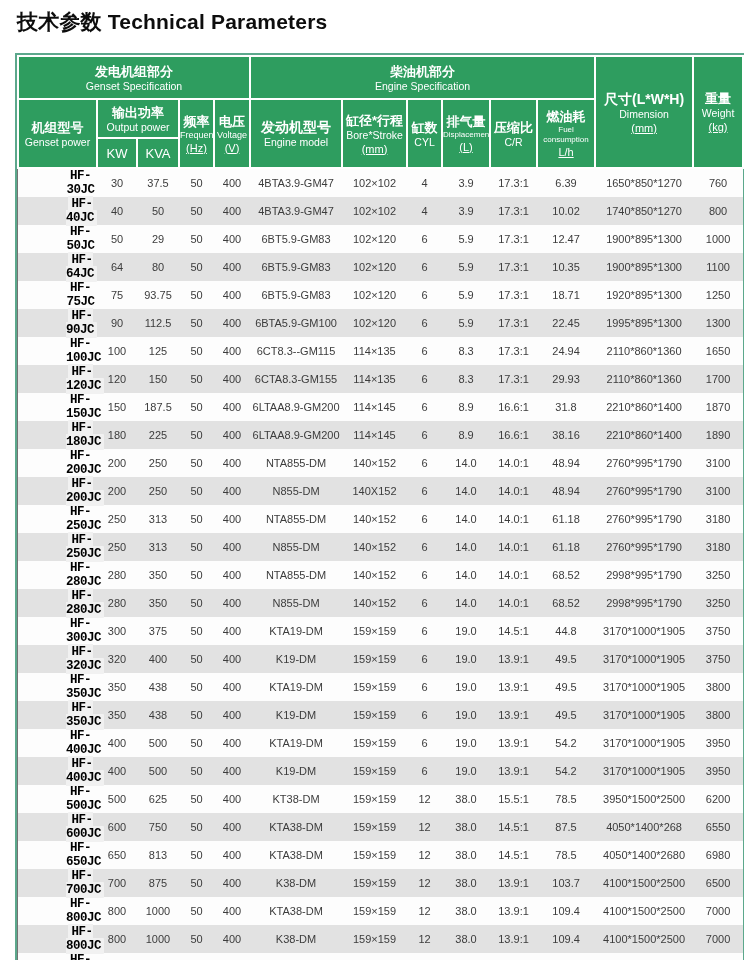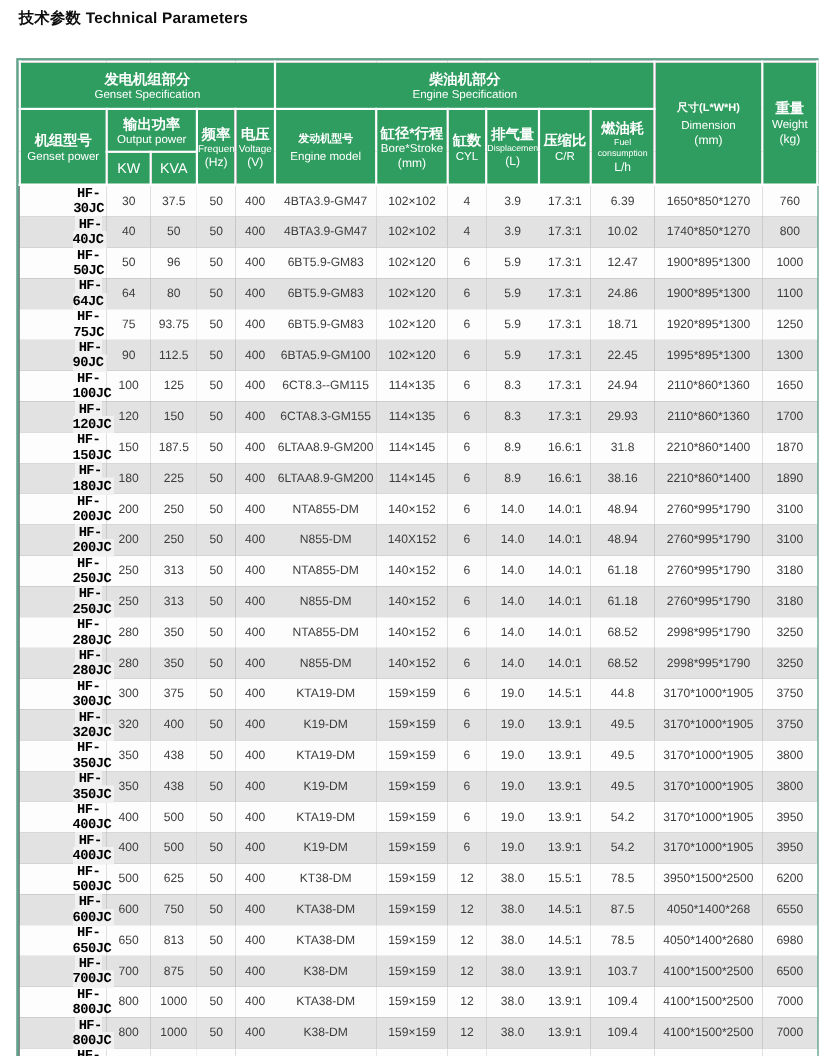--- a/index.html
+++ b/index.html
@@ -9,21 +9,21 @@
     --text:#3c3c3c;
   }
   *{box-sizing:border-box;}
   html,body{margin:0;padding:0;}
   body{
     width:751px;height:960px;background:#fff;position:relative;
     font-family:"Liberation Sans", sans-serif;
   }
   .page-title{
     position:absolute;left:17px;top:8px;
-    font-size:14px;font-weight:bold;color:#0d0d0d;
+    font-size:21px;font-weight:bold;color:#0d0d0d;
     letter-spacing:0.2px;
   }
   .table-wrap{
     position:absolute;left:15px;top:53px;width:729px;
     border:2px solid var(--border);
     background:#737373;
   }
   table{
     border-collapse:collapse;table-layout:fixed;width:725px;
   }
@@ -34,25 +34,25 @@
   col.c-weight{width:50px;}
   thead th{
     background:var(--green);color:#fff;font-weight:normal;
     border:2px solid #fff;padding:0;vertical-align:middle;text-align:center;
     overflow:hidden;
   }
   thead tr.h-group{height:43px;}
   thead tr.h-cols{height:39px;}
   thead tr.h-sub{height:30px;}
   .cn{display:block;font-weight:bold;font-size:13px;line-height:17px;}
-  .cn-lg{display:block;font-weight:bold;font-size:10px;line-height:18px;}
+  .cn-lg{display:block;font-weight:bold;font-size:14px;line-height:18px;}
   .en{display:block;font-size:10.5px;line-height:13px;}
   .en-sm{display:block;font-size:9px;line-height:11px;}
   .en-xs{display:block;font-size:8px;line-height:10px;}
-  .unit{display:block;font-size:11px;line-height:14px;}
+  .unit{display:block;font-size:11px;line-height:14px;text-decoration:underline;}
   .sub-label{font-weight:normal;font-size:13px;}
   tbody td{
     height:26.4px;padding:0 2px;text-align:center;vertical-align:middle;
     font-size:11px;color:var(--text);background:#fdfdfd;
   }
   tbody tr:nth-child(even) td{background:var(--stripe);}
   tbody td.model{
     font-family:"Liberation Mono", monospace;font-weight:bold;
     font-size:12.5px;color:#000;letter-spacing:-0.5px;padding-left:48px;
   }
@@ -182,21 +182,21 @@
           <td>4</td>
           <td>3.9</td>
           <td>17.3:1</td>
           <td>10.02</td>
           <td>1740*850*1270</td>
           <td>800</td>
         </tr>
         <tr>
           <td class="model"><span class="model-badge">HF-50JC</span></td>
           <td>50</td>
-          <td>96</td>
+          <td>29</td>
           <td>50</td>
           <td>400</td>
           <td>6BT5.9-GM83</td>
           <td>102×120</td>
           <td>6</td>
           <td>5.9</td>
           <td>17.3:1</td>
           <td>12.47</td>
           <td>1900*895*1300</td>
           <td>1000</td>
@@ -205,21 +205,21 @@
           <td class="model"><span class="model-badge">HF-64JC</span></td>
           <td>64</td>
           <td>80</td>
           <td>50</td>
           <td>400</td>
           <td>6BT5.9-GM83</td>
           <td>102×120</td>
           <td>6</td>
           <td>5.9</td>
           <td>17.3:1</td>
-          <td>24.86</td>
+          <td>10.35</td>
           <td>1900*895*1300</td>
           <td>1100</td>
         </tr>
         <tr>
           <td class="model"><span class="model-badge">HF-75JC</span></td>
           <td>75</td>
           <td>93.75</td>
           <td>50</td>
           <td>400</td>
           <td>6BT5.9-GM83</td>

